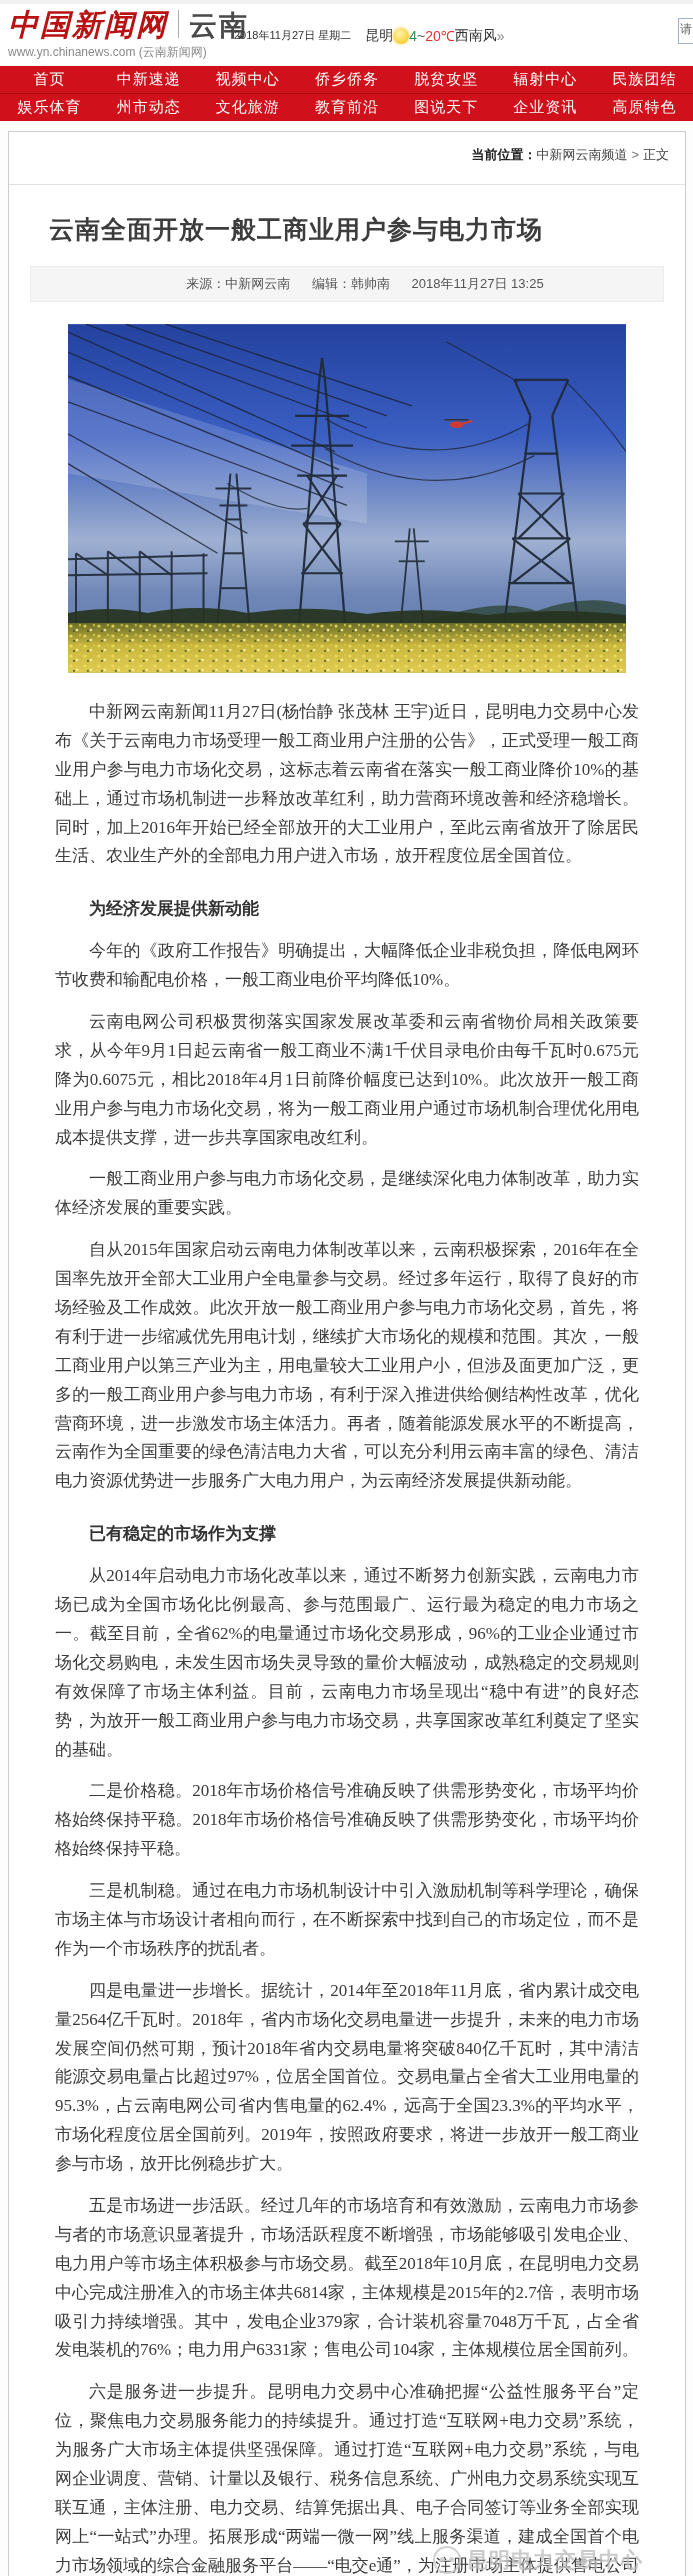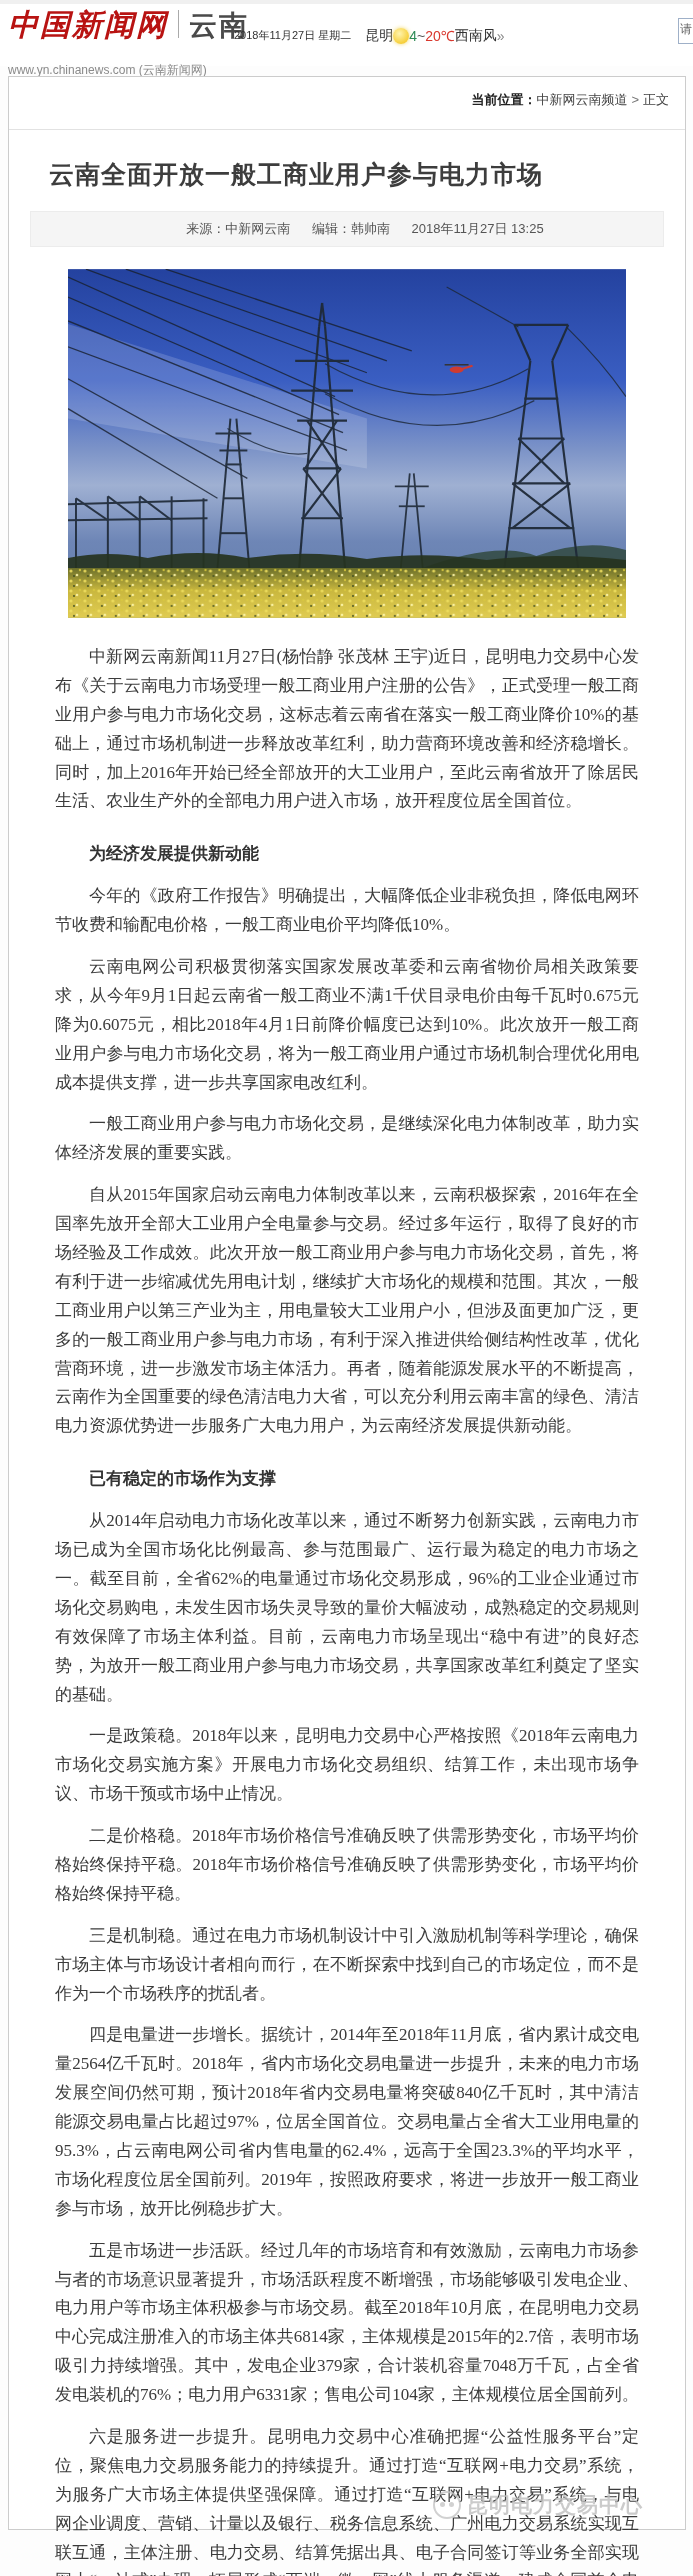--- a/index.html
+++ b/index.html
@@ -7,21 +7,21 @@
         font-family:"Liberation Sans",sans-serif;}
   
   .topstrip{height:4px;background:#f0f0f0;}
   .header{position:relative;height:62px;background:#fff;padding:4px 10px 0;box-sizing:border-box;}
   .logo-wrap{position:absolute;left:8px;top:6px;cursor:pointer;}
   .logo-row{display:flex;align-items:flex-end;gap:8px;}
   .logo-main{font-family:"DejaVu Serif",serif;font-style:italic;font-weight:bold;
              font-size:30px;color:#b81312;letter-spacing:2px;line-height:1;}
   .logo-div{width:1px;height:28px;background:#aaa;margin:0 2px 2px;}
   .logo-region{font-size:28px;font-weight:bold;color:#4a4a4a;line-height:1;letter-spacing:2px;}
-  .logo-url{font-size:12px;color:#8a8a8a;margin-top:22px;}
+  .logo-url{font-size:12px;color:#8a8a8a;margin-top:4px;}
   .head-right{position:absolute;left:234px;top:22px;display:flex;align-items:center;gap:14px;white-space:nowrap;}
   .head-date{font-size:11px;color:#333;}
   .weather{display:flex;align-items:center;font-size:14px;color:#333;}
   .sun{display:inline-block;width:16px;height:16px;border-radius:50%;
        background:radial-gradient(circle at 40% 35%, #fff4ae, #f6cf3a 70%, #eab82c);
        box-shadow:0 0 4px #f2d96a;}
   .t-low{color:#2e8b57;}
   .t-tilde{color:#555;}
   .t-high{color:#d9382e;}
   .w-arrow{color:#888;}
@@ -80,20 +80,40 @@
         <span class="t-low">4</span>
         <span class="t-tilde">~</span>
         <span class="t-high">20℃</span>
         <span>西南风</span>
         <span class="w-arrow">»</span>
       </span>
     </div>
     <div class="search-stub">请</div>
   </div>
 
+  <div class="nav">
+    <div class="nav-row">
+        <a class="nav-item">首页</a>
+        <a class="nav-item">中新速递</a>
+        <a class="nav-item">视频中心</a>
+        <a class="nav-item">侨乡侨务</a>
+        <a class="nav-item">脱贫攻坚</a>
+        <a class="nav-item">辐射中心</a>
+        <a class="nav-item">民族团结</a>
+      </div>
+    <div class="nav-row">
+        <a class="nav-item">娱乐体育</a>
+        <a class="nav-item">州市动态</a>
+        <a class="nav-item">文化旅游</a>
+        <a class="nav-item">教育前沿</a>
+        <a class="nav-item">图说天下</a>
+        <a class="nav-item">企业资讯</a>
+        <a class="nav-item">高原特色</a>
+      </div>
+  </div>
 
   <div class="content">
 
     <div class="crumbs">
       <b>当前位置：</b><a>中新网云南频道</a><span class="crumb-sep">&gt;</span><span>正文</span>
     </div>
 
     <h1 class="art-title">云南全面开放一般工商业用户参与电力市场</h1>
 
     <div class="meta">
@@ -225,21 +245,20 @@
 
     <div class="art-body">
         <p class="para">中新网云南新闻11月27日(杨怡静 张茂林 王宇)近日，昆明电力交易中心发布《关于云南电力市场受理一般工商业用户注册的公告》，正式受理一般工商业用户参与电力市场化交易，这标志着云南省在落实一般工商业降价10%的基础上，通过市场机制进一步释放改革红利，助力营商环境改善和经济稳增长。同时，加上2016年开始已经全部放开的大工业用户，至此云南省放开了除居民生活、农业生产外的全部电力用户进入市场，放开程度位居全国首位。</p>
         <h3 class="subhead">为经济发展提供新动能</h3>
         <p class="para">今年的《政府工作报告》明确提出，大幅降低企业非税负担，降低电网环节收费和输配电价格，一般工商业电价平均降低10%。</p>
         <p class="para">云南电网公司积极贯彻落实国家发展改革委和云南省物价局相关政策要求，从今年9月1日起云南省一般工商业不满1千伏目录电价由每千瓦时0.675元降为0.6075元，相比2018年4月1日前降价幅度已达到10%。此次放开一般工商业用户参与电力市场化交易，将为一般工商业用户通过市场机制合理优化用电成本提供支撑，进一步共享国家电改红利。</p>
         <p class="para">一般工商业用户参与电力市场化交易，是继续深化电力体制改革，助力实体经济发展的重要实践。</p>
         <p class="para">自从2015年国家启动云南电力体制改革以来，云南积极探索，2016年在全国率先放开全部大工业用户全电量参与交易。经过多年运行，取得了良好的市场经验及工作成效。此次开放一般工商业用户参与电力市场化交易，首先，将有利于进一步缩减优先用电计划，继续扩大市场化的规模和范围。其次，一般工商业用户以第三产业为主，用电量较大工业用户小，但涉及面更加广泛，更多的一般工商业用户参与电力市场，有利于深入推进供给侧结构性改革，优化营商环境，进一步激发市场主体活力。再者，随着能源发展水平的不断提高，云南作为全国重要的绿色清洁电力大省，可以充分利用云南丰富的绿色、清洁电力资源优势进一步服务广大电力用户，为云南经济发展提供新动能。</p>
         <h3 class="subhead">已有稳定的市场作为支撑</h3>
         <p class="para">从2014年启动电力市场化改革以来，通过不断努力创新实践，云南电力市场已成为全国市场化比例最高、参与范围最广、运行最为稳定的电力市场之一。截至目前，全省62%的电量通过市场化交易形成，96%的工业企业通过市场化交易购电，未发生因市场失灵导致的量价大幅波动，成熟稳定的交易规则有效保障了市场主体利益。目前，云南电力市场呈现出“稳中有进”的良好态势，为放开一般工商业用户参与电力市场交易，共享国家改革红利奠定了坚实的基础。</p>
-        <p class="para">一是政策稳。2018年以来，昆明电力交易中心严格按照《2018年云南电力市场化交易实施方案》开展电力市场化交易组织、结算工作，未出现市场争议、市场干预或市场中止情况。</p>
         <p class="para">二是价格稳。2018年市场价格信号准确反映了供需形势变化，市场平均价格始终保持平稳。2018年市场价格信号准确反映了供需形势变化，市场平均价格始终保持平稳。</p>
         <p class="para">三是机制稳。通过在电力市场机制设计中引入激励机制等科学理论，确保市场主体与市场设计者相向而行，在不断探索中找到自己的市场定位，而不是作为一个市场秩序的扰乱者。</p>
         <p class="para">四是电量进一步增长。据统计，2014年至2018年11月底，省内累计成交电量2564亿千瓦时。2018年，省内市场化交易电量进一步提升，未来的电力市场发展空间仍然可期，预计2018年省内交易电量将突破840亿千瓦时，其中清洁能源交易电量占比超过97%，位居全国首位。交易电量占全省大工业用电量的95.3%，占云南电网公司省内售电量的62.4%，远高于全国23.3%的平均水平，市场化程度位居全国前列。2019年，按照政府要求，将进一步放开一般工商业参与市场，放开比例稳步扩大。</p>
         <p class="para">五是市场进一步活跃。经过几年的市场培育和有效激励，云南电力市场参与者的市场意识显著提升，市场活跃程度不断增强，市场能够吸引发电企业、电力用户等市场主体积极参与市场交易。截至2018年10月底，在昆明电力交易中心完成注册准入的市场主体共6814家，主体规模是2015年的2.7倍，表明市场吸引力持续增强。其中，发电企业379家，合计装机容量7048万千瓦，占全省发电装机的76%；电力用户6331家；售电公司104家，主体规模位居全国前列。</p>
         <p class="para">六是服务进一步提升。昆明电力交易中心准确把握“公益性服务平台”定位，聚焦电力交易服务能力的持续提升。通过打造“互联网+电力交易”系统，为服务广大市场主体提供坚强保障。通过打造“互联网+电力交易”系统，与电网企业调度、营销、计量以及银行、税务信息系统、广州电力交易系统实现互联互通，主体注册、电力交易、结算凭据出具、电子合同签订等业务全部实现网上“一站式”办理。拓展形成“两端一微一网”线上服务渠道，建成全国首个电力市场领域的综合金融服务平台——“电交e通”，为注册市场主体提供售电公司保证金管理、交易服务费结算等电力交易金融服务，市场主体足不出户即可参与电力交易。此外，建立信用评价体系，建立第三方评价系统以规范市场主体行为；与95598联动，确保服务高质量；紧跟互联网潮流，开通视频会议系统，为市场主体提供远程培训等服务。</p>
       </div>
 
     <div class="watermark">
       <span class="wm-logo"></span>
       <span>昆明电力交易中心</span>

